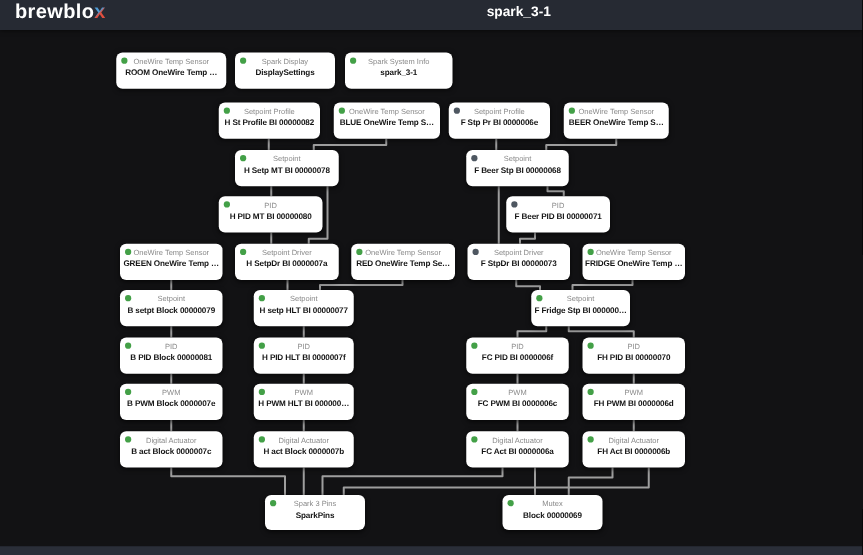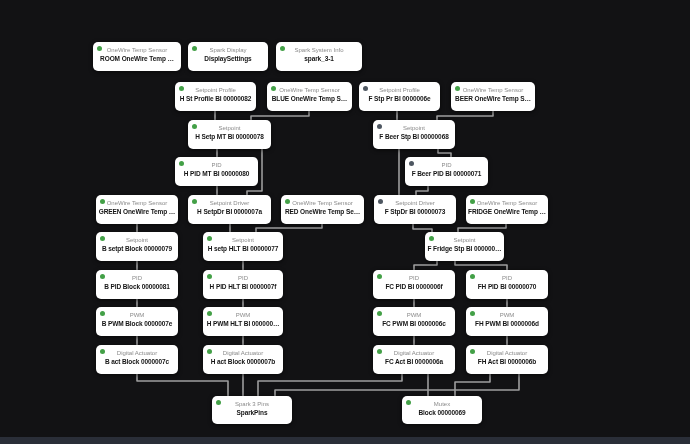--- a/index.html
+++ b/index.html
@@ -28,20 +28,24 @@
   .btype{font-size:6px;color:#8a8a8a;white-space:nowrap;line-height:8px;}
   .bname{font-size:6.5px;font-weight:bold;color:#141414;white-space:nowrap;line-height:10px;
          letter-spacing:-.1px;}
   
   .footer{position:absolute;left:0;bottom:0;width:690px;height:7px;background:#2a2e38;}
 </style>
 </head>
 <body>
 
 <div id="app">
+  <div class="header">
+    <div class="logo"><span>brewblo</span><span class="x">x</span></div>
+    <div class="title">spark_3-1</div>
+  </div>
 
   <div class="canvas">
     <svg xmlns="http://www.w3.org/2000/svg">
         <polyline points="215,111 215,120"></polyline>
         <polyline points="309,111 309,116 251,116 251,120"></polyline>
         <polyline points="217,149 217,157"></polyline>
         <polyline points="262,149 262,191 247,191 247,195"></polyline>
         <polyline points="217,186 217,195"></polyline>
         <polyline points="230,224 230,232"></polyline>
         <polyline points="322,224 322,228 256,228 256,232"></polyline>

